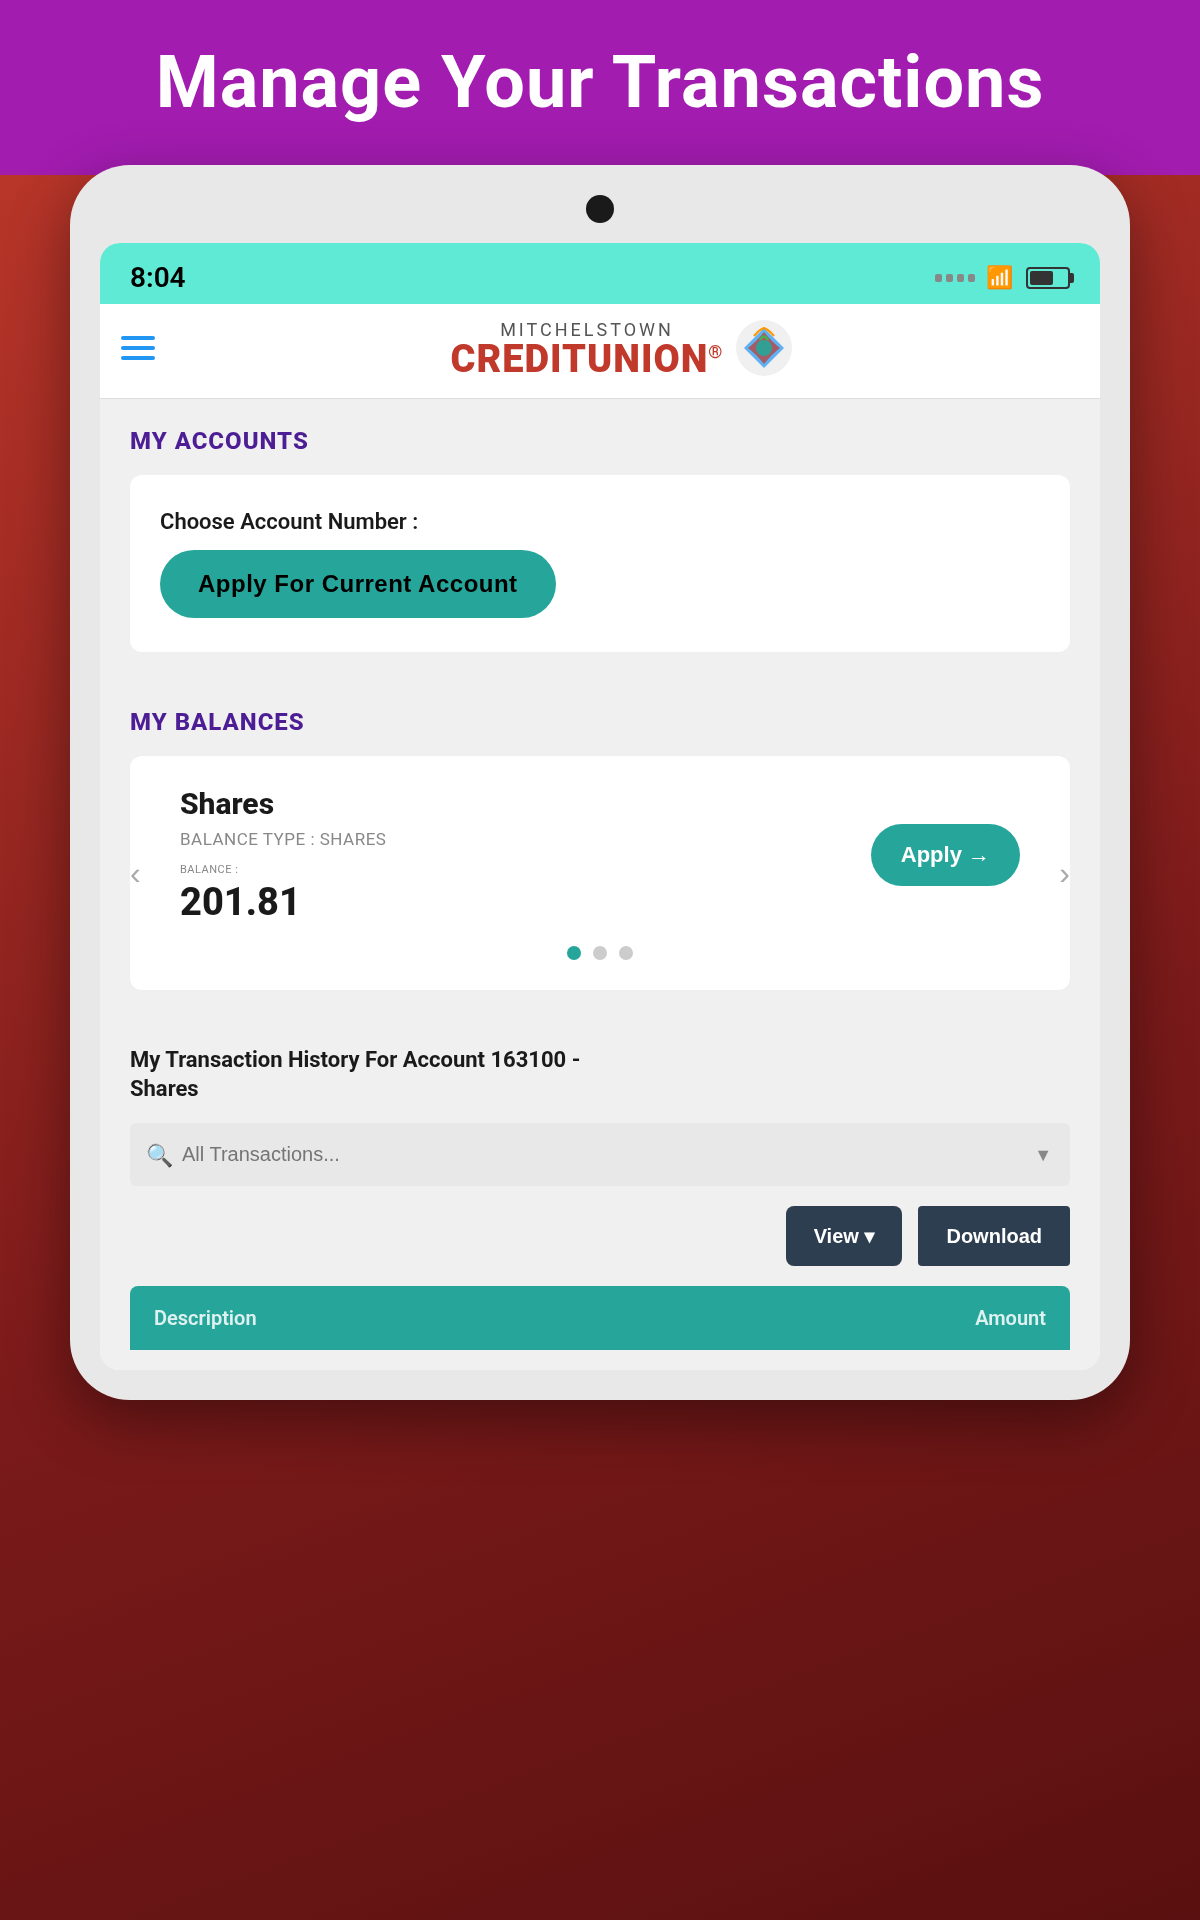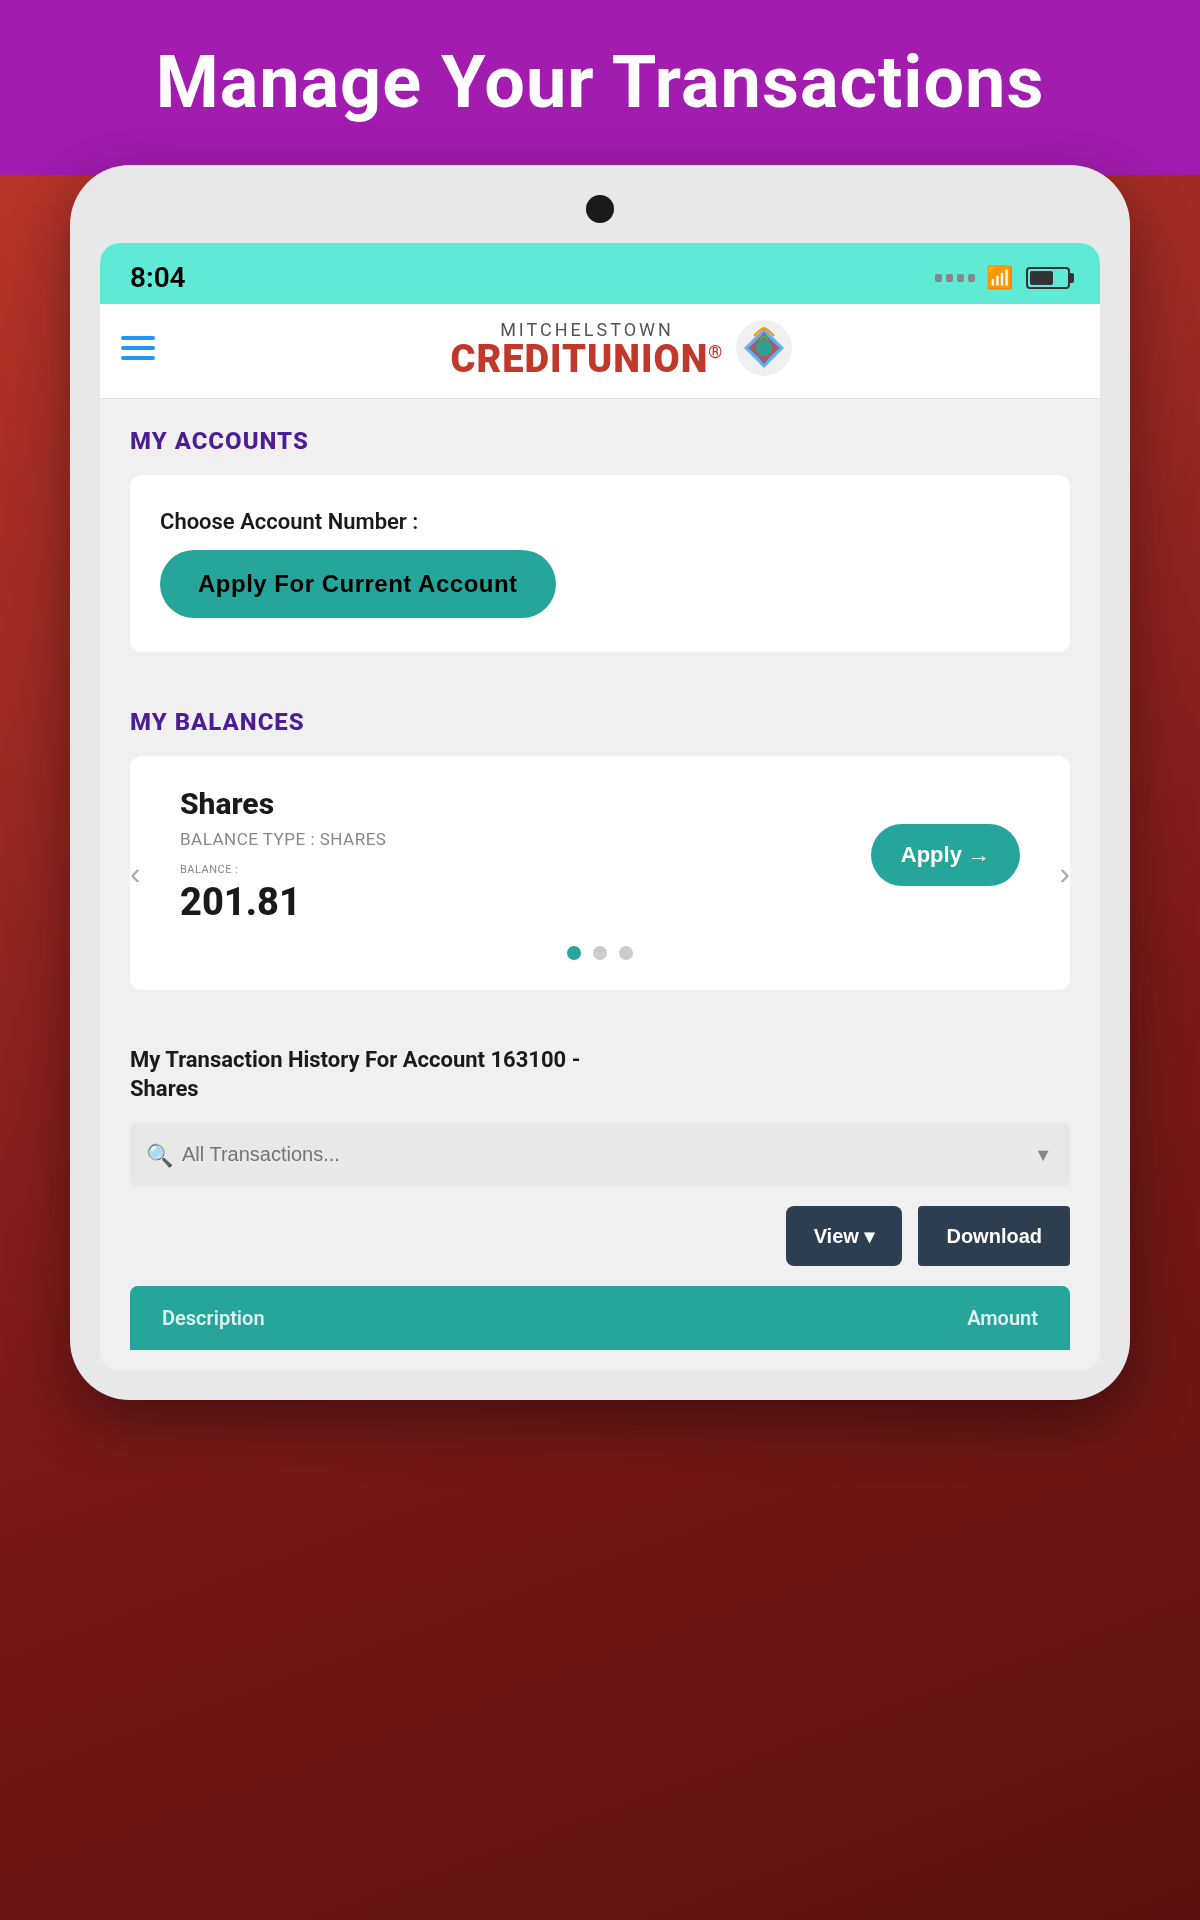--- a/index.html
+++ b/index.html
@@ -395,21 +395,21 @@
       padding: 18px 28px;
       font-size: 20px;
       font-weight: 600;
       cursor: pointer;
     }
 
     
     .table-header-bar {
       background: #26a69a;
       border-radius: 8px 8px 0 0;
-      padding: 20px 32px;
+      padding: 20px 24px;
       display: flex;
       justify-content: space-between;
       margin-top: 4px;
     }
     .table-header-bar span {
       color: white;
       font-size: 20px;
       font-weight: 600;
       opacity: 0.85;
     }

